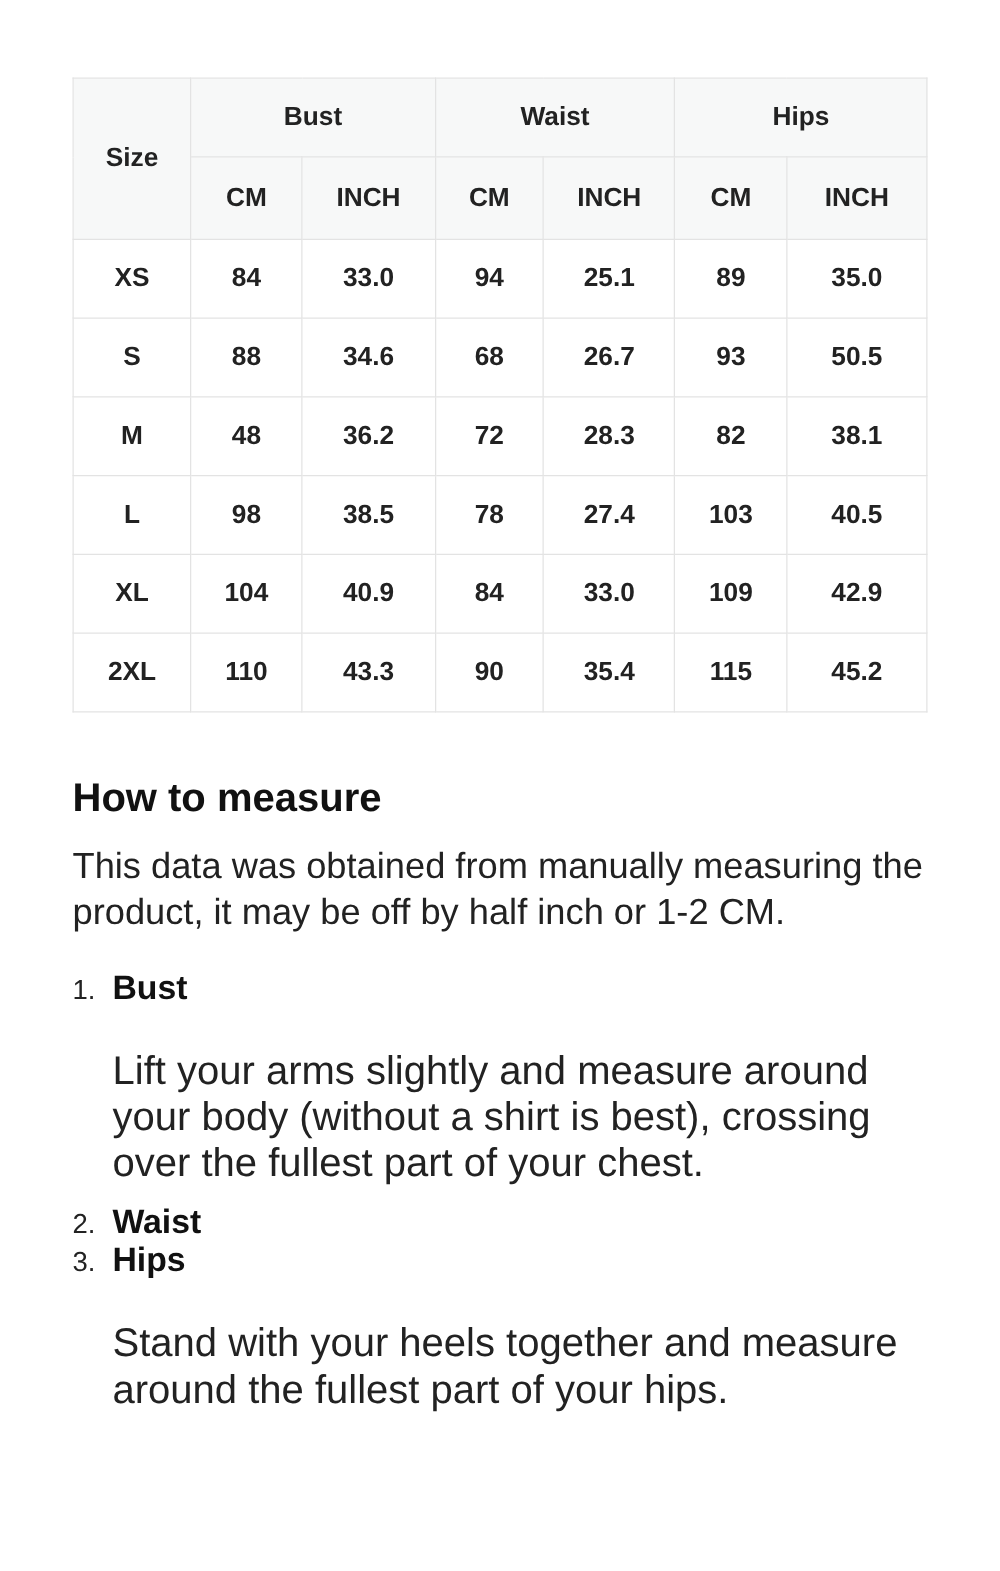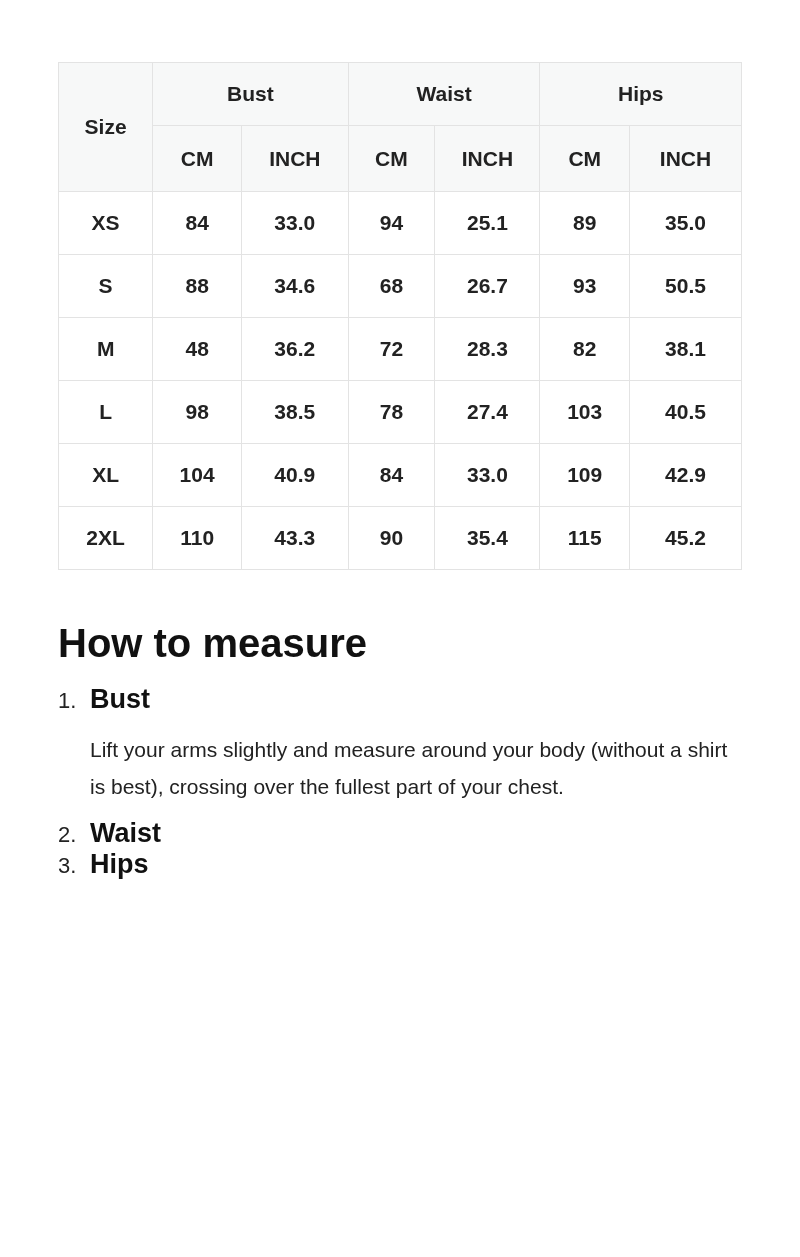--- a/index.html
+++ b/index.html
@@ -45,21 +45,21 @@
   tr.unit-row th { height: 66px; }
   table.size-chart tbody td {
     height: 63px;
     font-weight: 700;
     background: #ffffff;
   }
 
   
   .section-heading {
     margin: 50px 0 18px 0;
-    font-size: 40px;
+    font-size: 32px;
     line-height: 1.15;
     font-weight: 700;
     color: #111111;
   }
   .intro {
     margin: 0 0 26px 0;
     font-size: 29px;
     line-height: 37px;
   }
   .steps {
@@ -75,22 +75,22 @@
     flex: 0 0 32px;
     font-size: 22px;
     font-weight: 400;
   }
   .step-title {
     font-size: 27px;
     font-weight: 700;
     color: #111111;
   }
   .step-desc {
-    margin: 16px 0 13px 32px;
-    font-size: 21px;
+    margin: 32px 0 13px 32px;
+    font-size: 32px;
     line-height: 37px;
   }
 </style>
 </head>
 <body>
 
 <div class="page">
 
   <table class="size-chart">
     <colgroup>
@@ -171,37 +171,39 @@
         <td>90</td>
         <td>35.4</td>
         <td>115</td>
         <td>45.2</td>
       </tr>
     </tbody>
   </table>
 
   <section>
     <h2 class="section-heading">How to measure</h2>
+    <p class="intro">This data was obtained from manually measuring the product, it may be off by half inch or 1-2 CM.</p>
 
     <ol class="steps">
       <li class="step">
         <div class="step-head">
           <span class="step-num">1.</span>
           <span class="step-title">Bust</span>
         </div>
         <p class="step-desc">Lift your arms slightly and measure around your body (without a shirt is best), crossing over the fullest part of your chest.</p>
       </li>
       <li class="step">
         <div class="step-head">
           <span class="step-num">2.</span>
           <span class="step-title">Waist</span>
         </div>
       </li>
       <li class="step">
         <div class="step-head">
           <span class="step-num">3.</span>
           <span class="step-title">Hips</span>
         </div>
+        <p class="step-desc">Stand with your heels together and measure around the fullest part of your hips.</p>
       </li>
     </ol>
   </section>
 
 </div>
 
 </body></html>

